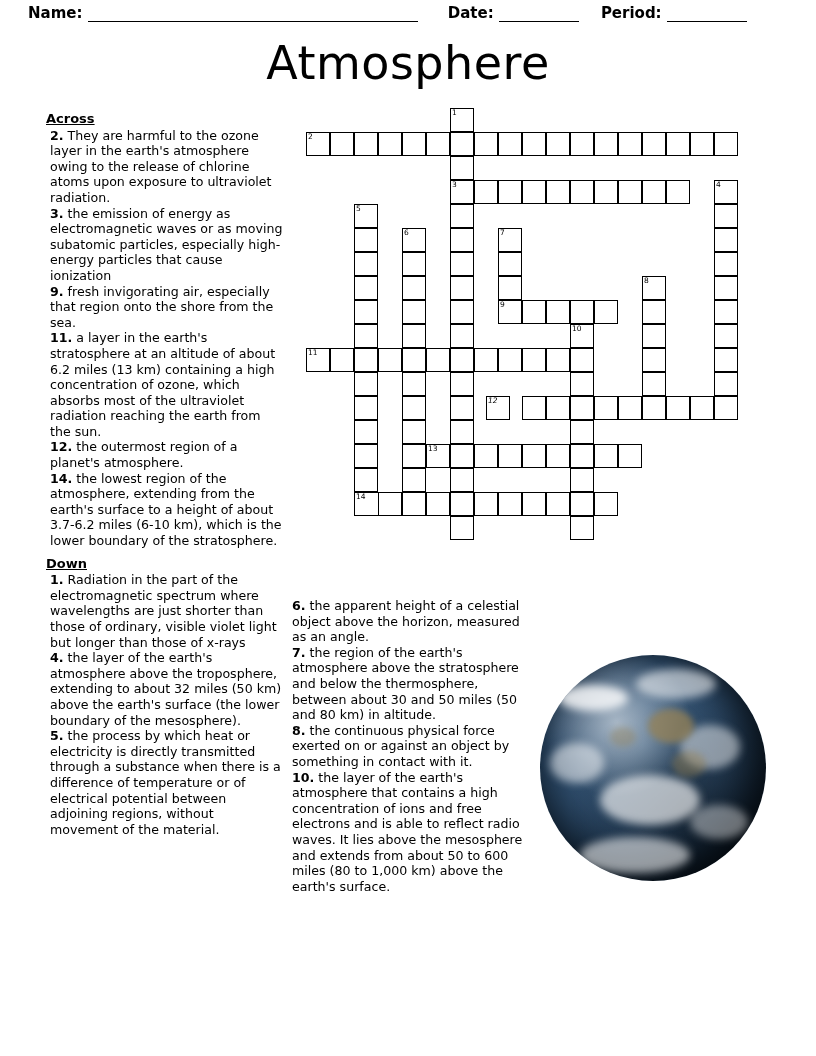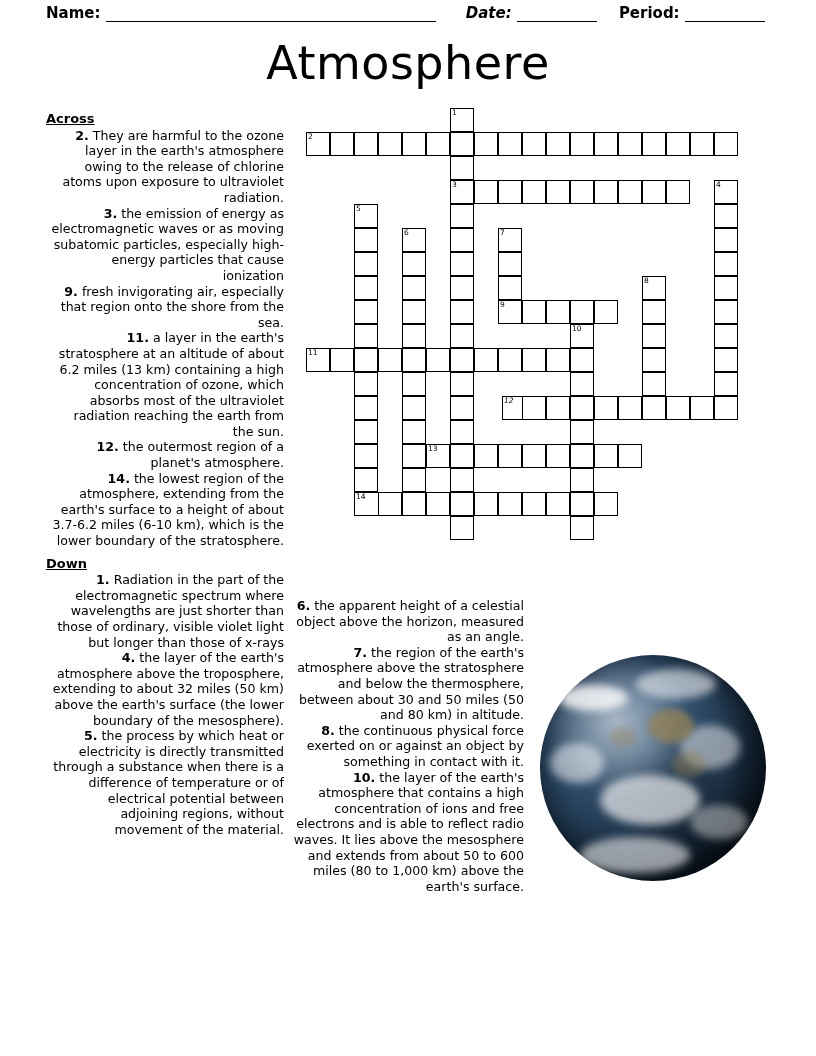--- a/index.html
+++ b/index.html
@@ -62,21 +62,21 @@
   #col-left  { top: 111px; left: 46px;  width: 238px; }
   #col-mid   { top: 598px; left: 288px; width: 236px; }
 
   .section-head {
     font-weight: bold;
     text-decoration: underline;
     margin-bottom: 1px;
     font-size: 13px;
   }
   .section-head.down { margin-top: 7px; }
-  .clue { margin: 0 0 0 4px; text-align: right; }
+  .clue { margin: 0 0 0 4px; }
   .clue b { font-weight: bold; }
 
   
   #grid {
     position: absolute;
     top: 108px;
     left: 306px;
   }
   .cell {
     position: absolute;
@@ -125,25 +125,25 @@
     position: absolute;
     background: rgba(150,130,85,0.75);
     border-radius: 50%;
     filter: blur(3px);
   }
 </style>
 </head>
 <body>
 
 <div class="header-line">
-  <span class="hdr-field" style="margin-left:46px;">
+  <span class="hdr-field" style="margin-left:28px;">
     <span class="hdr-label">Name:</span>
     <span class="hdr-rule rule-name"></span>
   </span>
-  <span class="hdr-field" style="margin-left:30px;font-style:italic;">
+  <span class="hdr-field" style="margin-left:30px;">
     <span class="hdr-label">Date:</span>
     <span class="hdr-rule rule-date"></span>
   </span>
   <span class="hdr-field" style="margin-left:22px;">
     <span class="hdr-label">Period:</span>
     <span class="hdr-rule rule-period"></span>
   </span>
 </div>
 
 <div class="title">Atmosphere</div>
@@ -277,21 +277,21 @@
     <div class="cell" style="left: 408px; top: 240px;"></div>
     <div class="cell" style="left: 48px; top: 264px;"></div>
     <div class="cell" style="left: 96px; top: 264px;"></div>
     <div class="cell" style="left: 144px; top: 264px;"></div>
     <div class="cell" style="left: 264px; top: 264px;"></div>
     <div class="cell" style="left: 336px; top: 264px;"></div>
     <div class="cell" style="left: 408px; top: 264px;"></div>
     <div class="cell" style="left: 48px; top: 288px;"></div>
     <div class="cell" style="left: 96px; top: 288px;"></div>
     <div class="cell" style="left: 144px; top: 288px;"></div>
-    <div class="cell" style="left: 196px; top: 288px; font-style: italic;">
+    <div class="cell" style="left: 180px; top: 288px; font-style: italic;">
       <span class="num">12</span>
     </div>
     <div class="cell" style="left: 216px; top: 288px;"></div>
     <div class="cell" style="left: 240px; top: 288px;"></div>
     <div class="cell" style="left: 264px; top: 288px;"></div>
     <div class="cell" style="left: 288px; top: 288px;"></div>
     <div class="cell" style="left: 312px; top: 288px;"></div>
     <div class="cell" style="left: 336px; top: 288px;"></div>
     <div class="cell" style="left: 360px; top: 288px;"></div>
     <div class="cell" style="left: 384px; top: 288px;"></div>

